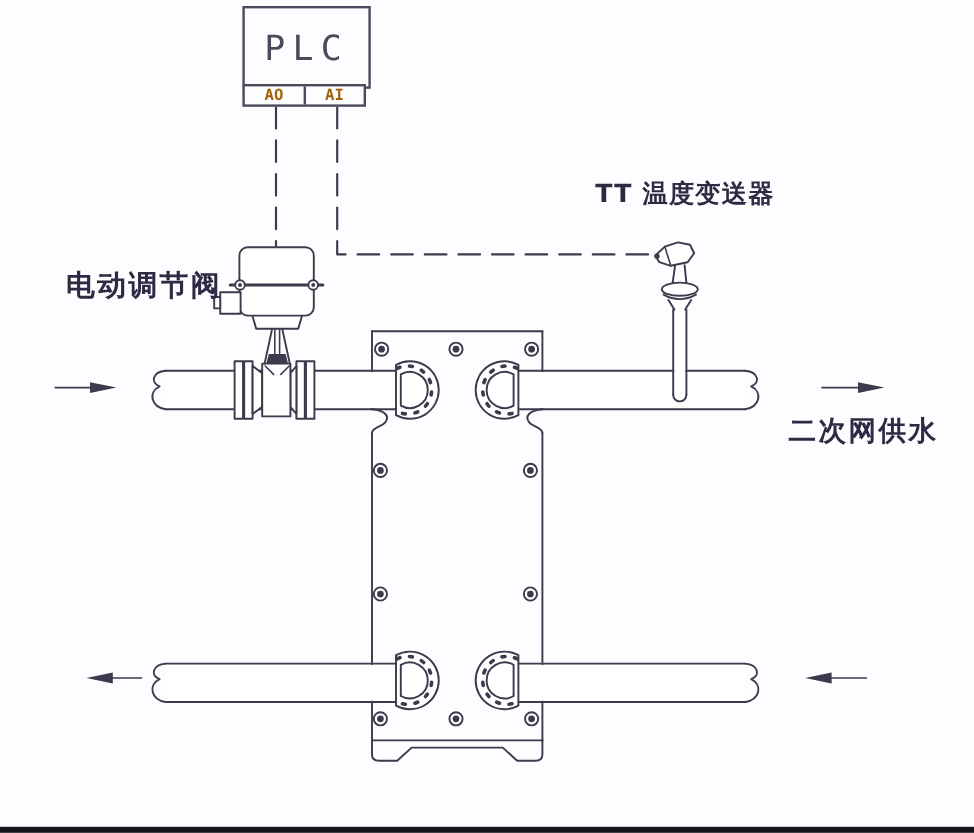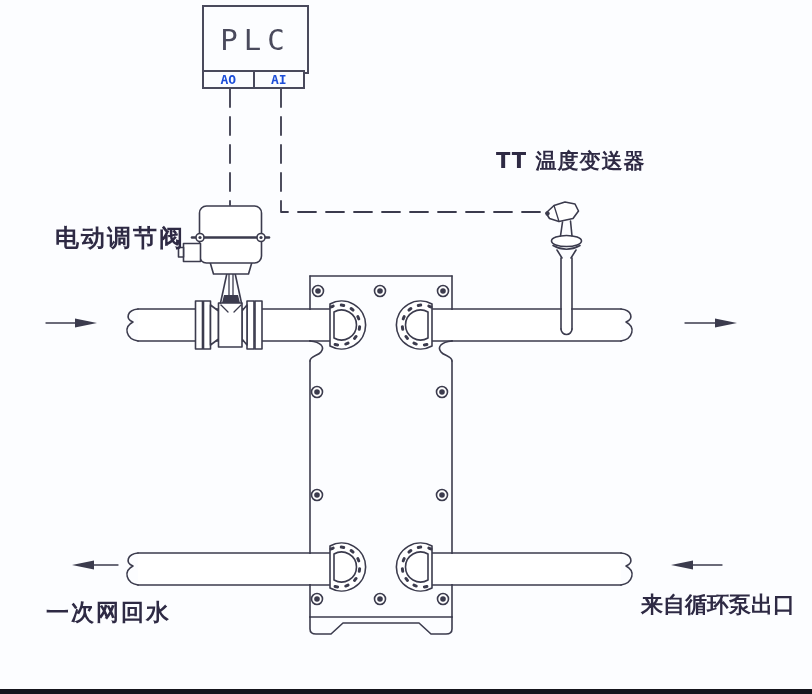--- a/index.html
+++ b/index.html
@@ -17,21 +17,21 @@
   svg .thin{stroke-width:1.3;}
   .lbl{position:absolute;white-space:nowrap;color:#2e2a44;font-weight:700;}
   .flow{font-size:23px;letter-spacing:2px;}
   .plc-box{position:absolute;left:202px;top:5px;width:103px;height:65px;
      border:2px solid #4a4a5c;display:flex;align-items:center;justify-content:center;
      font-family:"DejaVu Sans Mono", monospace;font-size:29px;letter-spacing:6px;
      color:#4a4a5c;font-weight:400;background:#fcfdff;}
   .plc-terms{position:absolute;left:202px;top:70px;width:103px;height:19px;
      border:2px solid #4a4a5c;display:flex;background:#fcfdff;box-sizing:border-box;}
   .term{flex:1;display:flex;align-items:center;justify-content:center;
-     font-family:"DejaVu Sans Mono", monospace;font-size:13px;color:#1d4ed8;font-weight:700;}
+     font-family:"DejaVu Sans Mono", monospace;font-size:13px;color:#a16207;font-weight:700;}
   .term.first{border-right:2px solid #4a4a5c;}
   .valve-lbl{left:55px;top:222px;font-size:24px;letter-spacing:2px;}
   .tt-lbl{left:496px;top:147px;font-size:21px;letter-spacing:1px;}
   .ps-lbl{left:18px;top:348px;}
   .ss-lbl{left:657px;top:344px;}
   .pr-lbl{left:46px;top:597px;}
   .po-lbl{left:641px;top:590px;font-size:22px;letter-spacing:0px;}
   .hx-lbl{left:340px;top:633px;font-size:26px;letter-spacing:14px;}
   .bottom-bar{position:absolute;left:0;bottom:0;width:812px;height:5px;background:#15151d;}
 </style>
@@ -187,17 +187,16 @@
   <div class="plc-box">
     <span>PLC</span>
   </div>
   <div class="plc-terms">
     <div class="term first">AO</div>
     <div class="term">AI</div>
   </div>
 
   <div class="lbl valve-lbl">电动调节阀</div>
   <div class="lbl tt-lbl">TT 温度变送器</div>
-  <div class="lbl flow pr-lbl">一次网回水</div>
-  <div class="lbl po-lbl">来自循环泵出口</div>
+  <div class="lbl flow ss-lbl">二次网供水</div>
 
   <div class="bottom-bar"></div>
 </div>
 
 </body></html>

